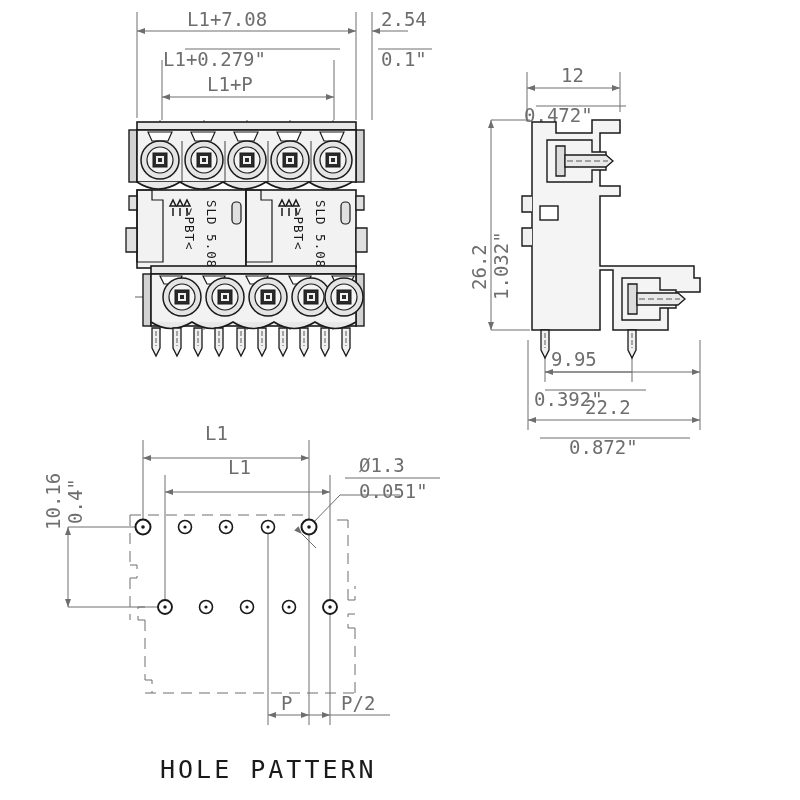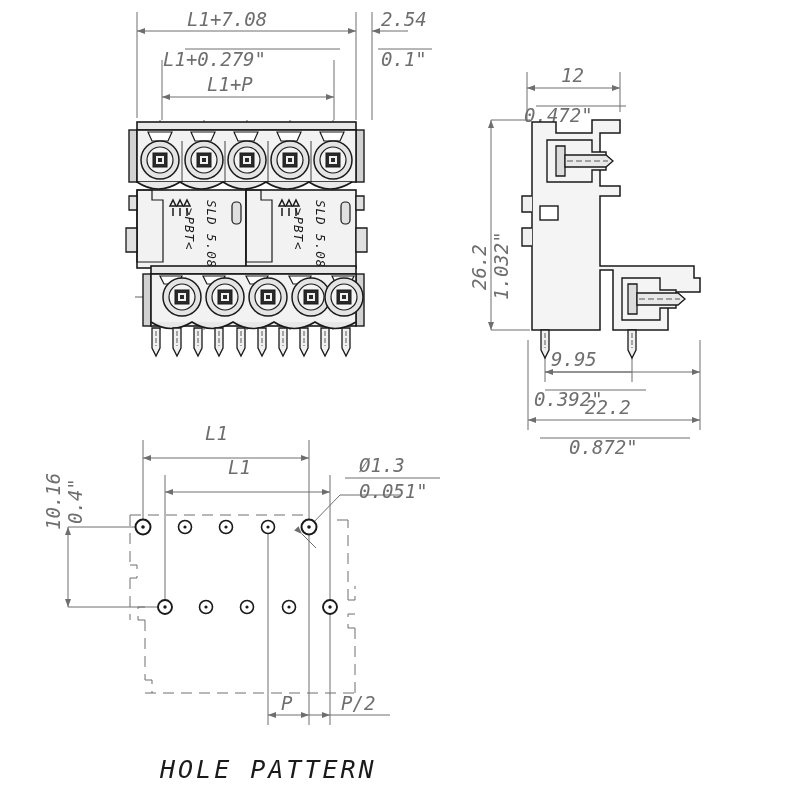--- a/index.html
+++ b/index.html
@@ -1,18 +1,18 @@
 <!DOCTYPE html>
 <html><head>
 <meta charset="utf-8">
 <style>
   html,body{margin:0;padding:0;background:#ffffff;}
   body{width:800px;height:800px;overflow:hidden;
        font-family:"DejaVu Sans Mono","Liberation Mono",monospace;}
-  #stage{position:relative;width:651px;height:800px;font-style:italic;}
+  #stage{position:relative;width:651px;height:800px;}
   svg{position:absolute;left:0;top:0;}
   text{font-family:"DejaVu Sans Mono","Liberation Mono",monospace;}
 </style>
 </head>
 <body>
 
 <div id="stage">
 <svg width="800" height="800" viewBox="0 0 800 800">
 
   <defs>

